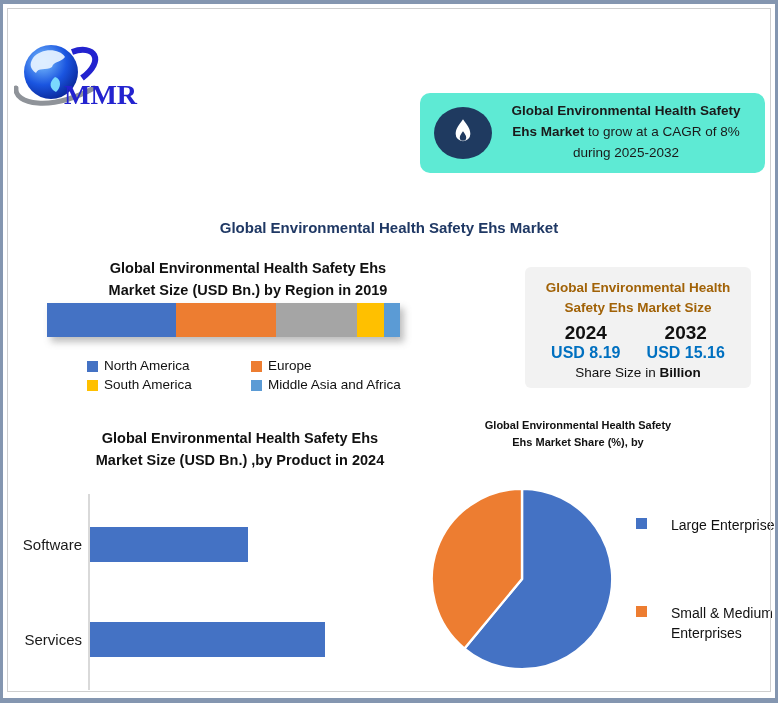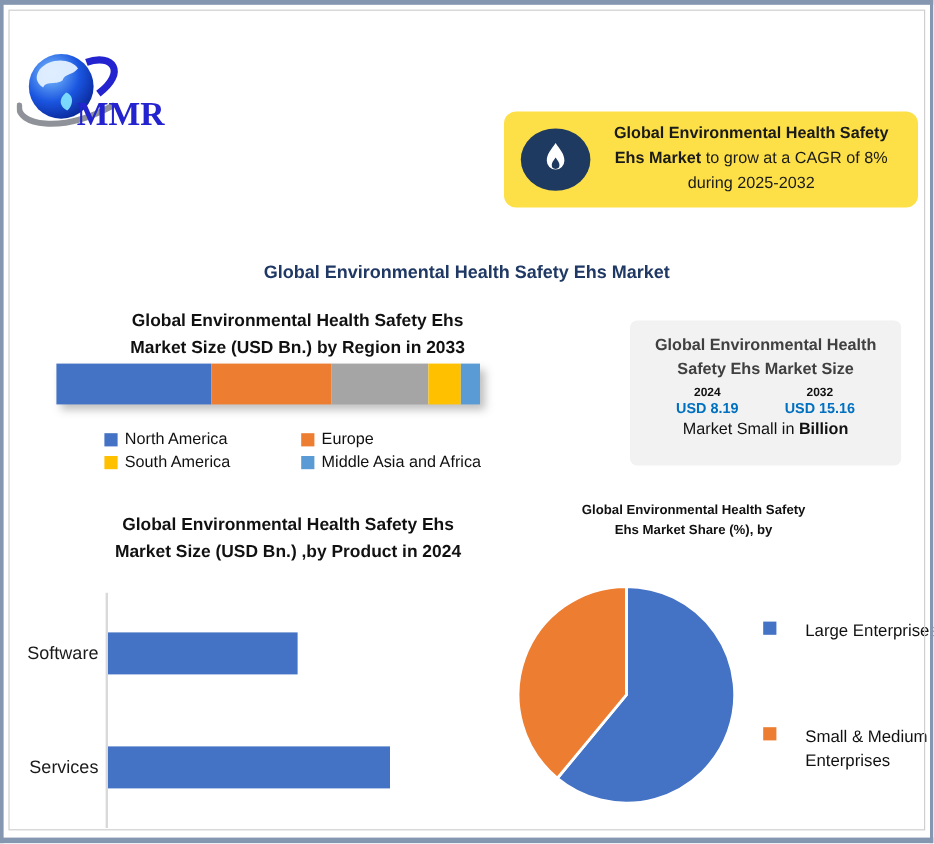--- a/index.html
+++ b/index.html
@@ -34,25 +34,25 @@
   
   .region-title{position:absolute;left:38px;top:258px;width:420px;text-align:center;font-weight:700;font-size:14.5px;color:#111;line-height:1.5;}
   .region-bar{position:absolute;left:47px;top:303px;width:353px;height:34px;display:flex;box-shadow:4px 5px 7px rgba(110,110,110,.45);}
   .region-bar .seg{height:100%;}
   .region-legend{position:absolute;left:87px;top:358px;width:330px;display:grid;grid-template-columns:164px auto;row-gap:3px;font-size:13.5px;color:#111;}
   .legend-item{display:flex;align-items:center;gap:6px;white-space:nowrap;line-height:16px;}
   .legend-marker{width:11px;height:11px;flex:0 0 auto;}
 
   
   .msb{position:absolute;left:525px;top:267px;width:226px;height:121px;background:#F2F2F2;border-radius:6px;text-align:center;}
-  .msb-title{font-size:13.5px;font-weight:700;color:#404040;line-height:1.45;margin-top:11px;}
+  .msb-title{font-size:13.5px;font-weight:700;color:#a16207;line-height:1.45;margin-top:11px;}
   .msb-row{display:flex;justify-content:space-evenly;margin-top:5px;}
   .msb-col{text-align:center;}
-  .msb-year{font-size:10px;font-weight:700;color:#111;}
-  .msb-value{font-size:12px;font-weight:700;}
+  .msb-year{font-size:19px;font-weight:700;color:#111;}
+  .msb-value{font-size:16px;font-weight:700;}
   .msb-footer{font-size:13.5px;color:#111;margin-top:3px;}
   .msb-footer b{font-weight:700;}
 
   
   .product-title{position:absolute;left:45px;top:428px;width:390px;text-align:center;font-weight:700;font-size:14.5px;color:#111;line-height:1.5;}
   .product-axis{position:absolute;left:88px;top:494px;width:2px;height:196px;background:#D9D9D9;}
   .cat-label{position:absolute;left:6px;width:76px;text-align:right;font-size:15px;color:#1a1a1a;}
   .cat-label-0{top:536px;}
   .cat-label-1{top:631px;}
   .hbar{position:absolute;left:90px;height:35px;}
@@ -85,36 +85,36 @@
       <path d="M58 16 C80 8 92 24 68 42" stroke="#2323cf" stroke-width="6" fill="none"></path>
       <path d="M2 52 C0 68 36 76 80 52" stroke="#8f9399" stroke-width="5" fill="none" stroke-linecap="round"></path>
       <circle cx="37" cy="36" r="27" fill="url(#globeGrad)"></circle>
       <path d="M19 22 C27 12, 45 12, 51 21 C46 27, 40 25, 38 31 C32 35, 24 31, 22 37 C16 33, 15 28, 19 22 Z" fill="#e4f0ff" opacity="0.95"></path>
       <path d="M41 41 c7 2 6 11 1 15 c-6 -3 -8 -9 -1 -15 Z" fill="#7fe0ff" opacity="0.95"></path>
       <text x="50" y="68" font-family="Liberation Serif, serif" font-size="28" font-weight="bold" fill="#2323cf">MMR</text>
     </svg>
   </div>
 
 
-  <div class="callout callout-2" style="background: #fde047;">
+  <div class="callout callout-2" style="background: #5eead4;">
     <div class="callout-icon" style="background: rgb(31, 58, 96);">
       <svg width="22" height="28" viewBox="0 0 24 30">
           <path fill-rule="evenodd" fill="#fff" d="M12 0 C8 6 4 10 4 16 a8 8 0 0 0 16 0 C20 10 16 6 12 0 Z M12 13 c-2 3 -3.5 4.6 -3.5 7 a3.5 3.5 0 0 0 7 0 C15.5 17.6 14 16 12 13 Z"></path>
         </svg>
     </div>
     <div class="callout-text">
       <b>Global Environmental Health Safety Ehs Market</b><span> to grow at a CAGR of 8% during 2025-2032</span>
     </div>
   </div>
 
   <div class="main-title" style="color: rgb(31, 56, 100);">Global Environmental Health Safety Ehs Market</div>
 
   <div class="region-title">
     <div>Global Environmental Health Safety Ehs</div>
-    <div>Market Size (USD Bn.) by Region in 2033</div>
+    <div>Market Size (USD Bn.) by Region in 2019</div>
   </div>
   <div class="region-bar">
     <div class="seg" style="width: 36.6%; background: rgb(68, 114, 196);"></div>
     <div class="seg" style="width: 28.4%; background: rgb(237, 125, 49);"></div>
     <div class="seg" style="width: 22.7%; background: rgb(165, 165, 165);"></div>
     <div class="seg" style="width: 7.9%; background: rgb(255, 192, 0);"></div>
     <div class="seg" style="width: 4.4%; background: rgb(91, 155, 213);"></div>
   </div>
   <div class="region-legend">
     <div class="legend-item">
@@ -144,21 +144,21 @@
       <div class="msb-col">
         <div class="msb-year">2024</div>
         <div class="msb-value" style="color: rgb(0, 112, 192);">USD 8.19</div>
       </div>
       <div class="msb-col">
         <div class="msb-year">2032</div>
         <div class="msb-value" style="color: rgb(0, 112, 192);">USD 15.16</div>
       </div>
     </div>
     <div class="msb-footer">
-      <span>Market Small in </span><b>Billion</b>
+      <span>Share Size in </span><b>Billion</b>
     </div>
   </div>
 
   <div class="product-title">
     <div>Global Environmental Health Safety Ehs</div>
     <div>Market Size (USD Bn.) ,by Product in 2024</div>
   </div>
   <div class="product-axis"></div>
   <div class="cat-label cat-label-0">Software</div>
   <div class="cat-label cat-label-1">Services</div>

